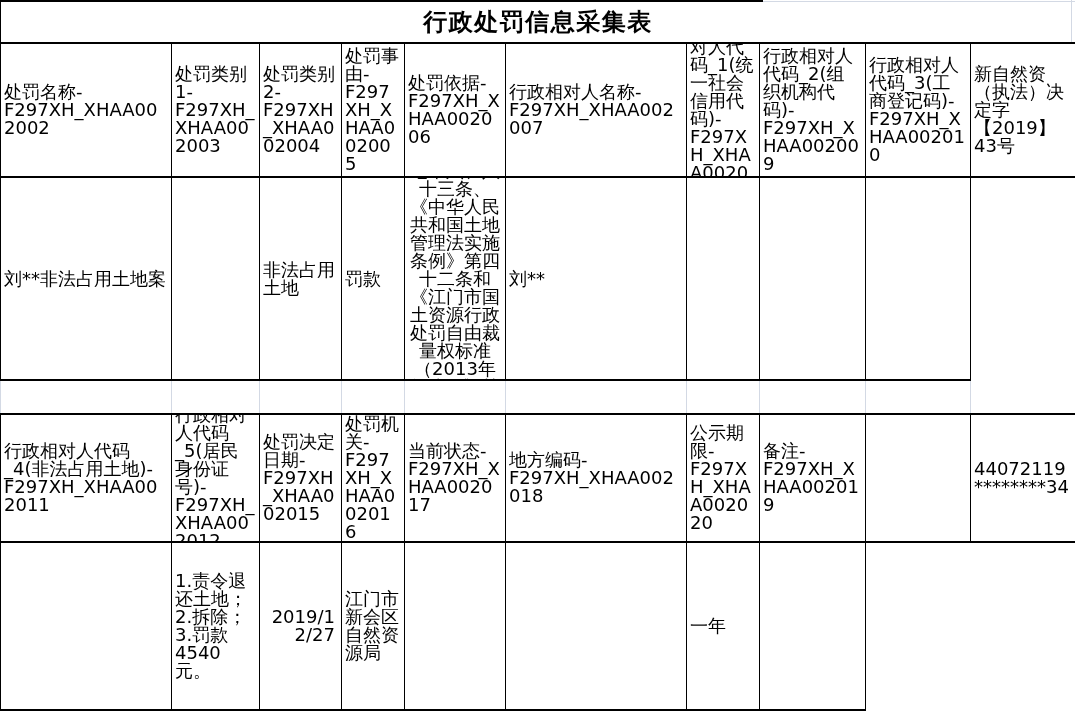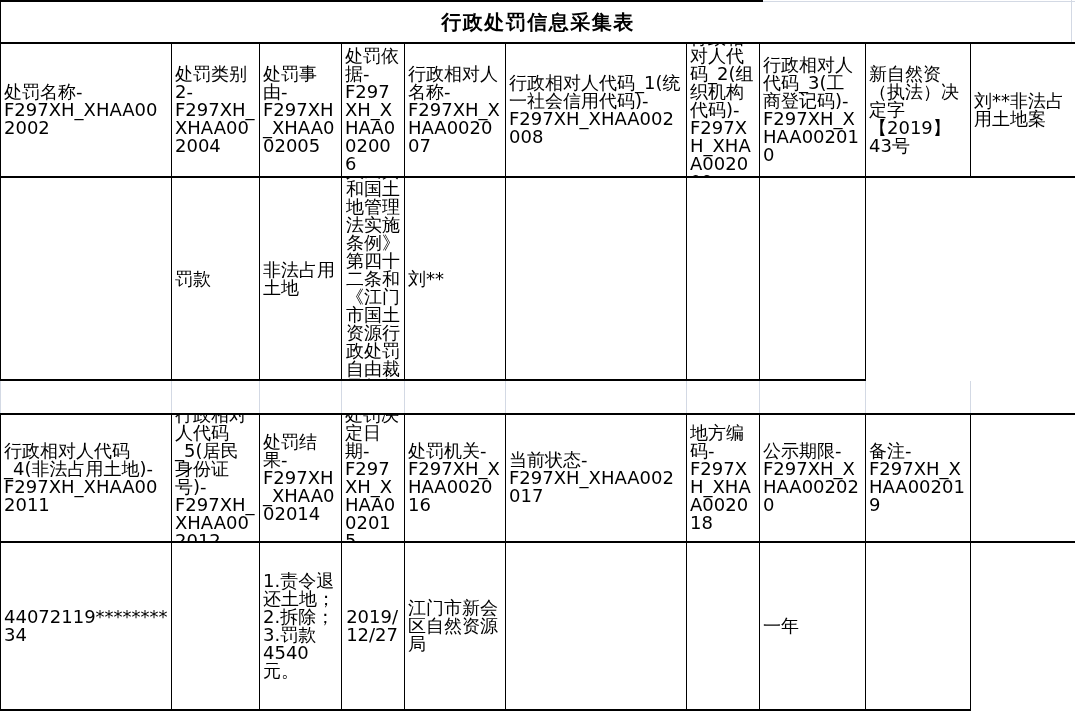--- a/index.html
+++ b/index.html
@@ -28,21 +28,21 @@
   .title-row .top-border-black{
     position:absolute; top:0; left:0; width:762px; height:2px; background:var(--border);
   }
   .title-row .top-border-faint{
     position:absolute; top:1px; left:762px; right:0; height:1px; background:var(--gridline);
   }
   .title-row .right-gridline{
     position:absolute; top:0; right:3px; width:1px; height:100%; background:var(--gridline);
   }
   .page-title{
-    font-size:20px; font-weight:bold; letter-spacing:1.5px;
+    font-size:24px; font-weight:bold; letter-spacing:1.5px;
     padding-top:2px;
   }
   
   .grid{
     display:grid;
     grid-template-columns:171px 88px 82px 63px 101px 181px 73px 106px 105px 105px;
     border-left:1px solid var(--border);
     width:1075px;
   }
   #table1{ grid-template-rows:134px 203px; }
@@ -82,20 +82,23 @@
     <div class="top-border-faint"></div>
     <div class="right-gridline"></div>
     <div class="page-title">行政处罚信息采集表</div>
   </div>
 
   <div class="grid" id="table1">
     <div class="cell header">
         <span>处罚名称-F297XH_XHAA002002</span>
       </div>
     <div class="cell header">
+        <span>处罚类别1-F297XH_XHAA002003</span>
+      </div>
+    <div class="cell header">
         <span>处罚类别2-F297XH_XHAA002004</span>
       </div>
     <div class="cell header">
         <span>处罚事由-F297XH_XHAA002005</span>
       </div>
     <div class="cell header">
         <span>处罚依据-F297XH_XHAA002006</span>
       </div>
     <div class="cell header">
         <span>行政相对人名称-F297XH_XHAA002007</span>
@@ -113,24 +116,24 @@
     <div class="cell">
         <span>新自然资（执法）决定字【2019】43号</span>
       </div>
     <div class="cell">
         <span>刘**非法占用土地案</span>
       </div>
     <div class="cell">
         <span></span>
       </div>
     <div class="cell">
+        <span>非法占用土地</span>
+      </div>
+    <div class="cell">
         <span>罚款</span>
-      </div>
-    <div class="cell">
-        <span>非法占用土地</span>
       </div>
     <div class="cell center">
         <span>《中华人民共和国土地管理法》第七十六、八十三条、《中华人民共和国土地管理法实施条例》第四十二条和《江门市国土资源行政处罚自由裁量权标准（2013年修改）》第一部分土地管理方面第五项第三目</span>
       </div>
     <div class="cell">
         <span>刘**</span>
       </div>
     <div class="cell">
         <span></span>
       </div>
@@ -156,23 +159,20 @@
   </div>
 
   <div class="grid" id="table2">
     <div class="cell header">
         <span>行政相对人代码_4(非法占用土地)-F297XH_XHAA002011</span>
       </div>
     <div class="cell header">
         <span>行政相对人代码_5(居民身份证号)-F297XH_XHAA002012</span>
       </div>
     <div class="cell header">
-        <span>处罚结果-F297XH_XHAA002014</span>
-      </div>
-    <div class="cell header">
         <span>处罚决定日期-F297XH_XHAA002015</span>
       </div>
     <div class="cell header">
         <span>处罚机关-F297XH_XHAA002016</span>
       </div>
     <div class="cell header">
         <span>当前状态-F297XH_XHAA002017</span>
       </div>
     <div class="cell header">
         <span>地方编码-F297XH_XHAA002018</span>

